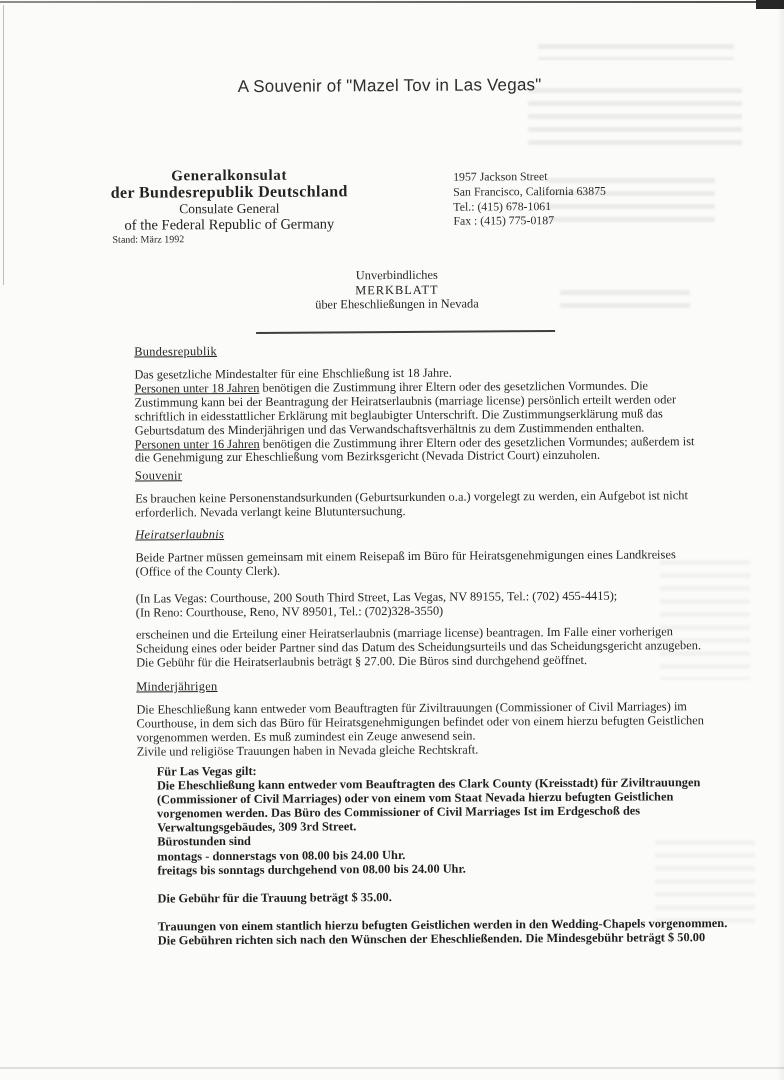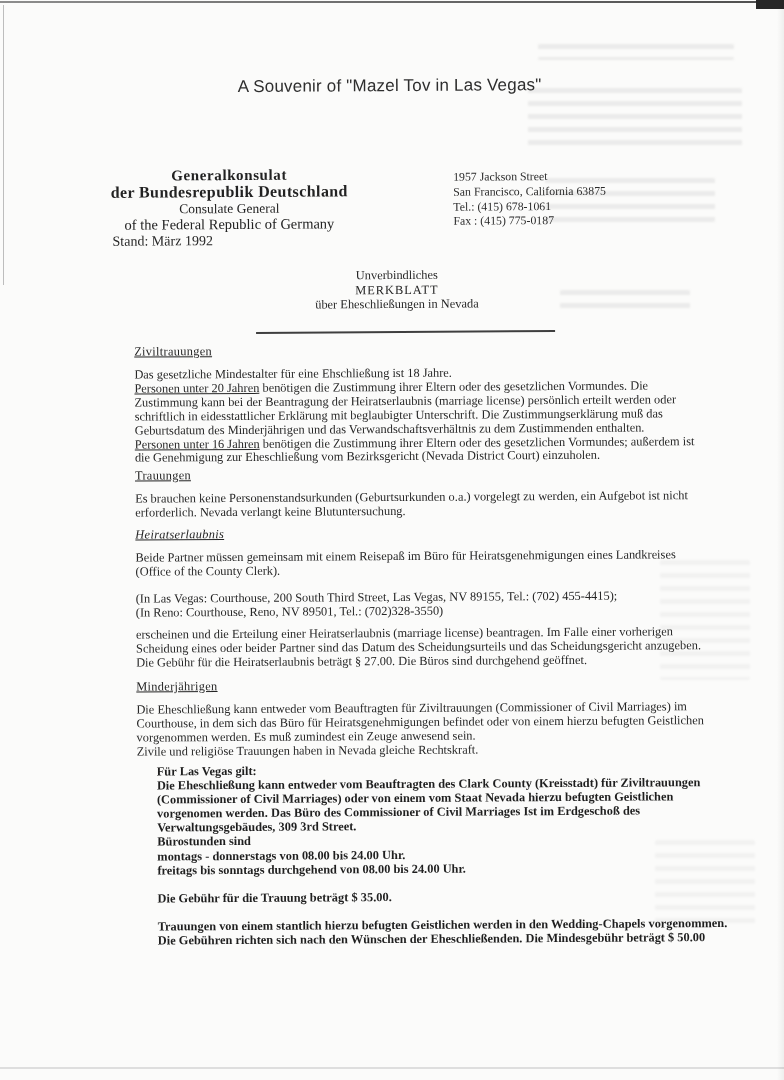--- a/index.html
+++ b/index.html
@@ -28,21 +28,21 @@
   .u{text-decoration:underline;}
   
   .note{left:0;top:76px;width:784px;text-align:center;
     font-family:"Liberation Sans", sans-serif;font-size:17px;color:#2e2e2e;letter-spacing:.2px;}
   
   .lh{left:92px;top:166px;width:278px;text-align:center;color:#222;}
   .lh .de1{font-size:15px;font-weight:bold;letter-spacing:.6px;line-height:16px;}
   .lh .de2{font-size:16px;font-weight:bold;letter-spacing:.4px;line-height:18px;}
   .lh .en1{font-size:13.5px;line-height:15px;}
   .lh .en2{font-size:14.5px;line-height:16px;}
-  .stand{left:114px;top:232px;font-size:14px;}
+  .stand{left:114px;top:232px;font-size:10px;}
   .addr{left:455px;top:170px;font-size:11.8px;line-height:14.8px;color:#2b2b2b;}
   
   .mtitle{left:248px;top:268px;width:300px;text-align:center;font-size:12.4px;line-height:14.6px;}
   .mtitle .caps{letter-spacing:1px;}
   .rule{left:257px;top:331px;width:299px;height:1.6px;background:#3f3f3f;}
   
   .heading{font-size:12.4px;text-decoration:underline;letter-spacing:.3px;color:#242424;}
   .para{font-size:12.4px;line-height:13.9px;color:#272727;}
   .bold{font-weight:bold;color:#1f1f1f;}
   .b-left{left:135px;}
@@ -82,32 +82,32 @@
       <div class="line">Fax : (415) 775-0187</div>
     </div>
 
   <div class="abs mtitle">
     <div>Unverbindliches</div>
     <div class="caps">MERKBLATT</div>
     <div>über Eheschließungen in Nevada</div>
   </div>
   <div class="abs rule"></div>
 
-  <div class="abs b-left heading" style="top:343px;">Ziviltrauungen</div>
+  <div class="abs b-left heading" style="top:343px;">Bundesrepublik</div>
   <div class="abs b-left para" style="top:367px;">
       <div class="line">Das gesetzliche Mindestalter für eine Ehschließung ist 18 Jahre.</div>
-      <div class="line"><span class="u">Personen unter 20 Jahren</span><span> benötigen die Zustimmung ihrer Eltern oder des gesetzlichen Vormundes. Die</span></div>
+      <div class="line"><span class="u">Personen unter 18 Jahren</span><span> benötigen die Zustimmung ihrer Eltern oder des gesetzlichen Vormundes. Die</span></div>
       <div class="line">Zustimmung kann bei der Beantragung der Heiratserlaubnis (marriage license) persönlich erteilt werden oder</div>
       <div class="line">schriftlich in eidesstattlicher Erklärung mit beglaubigter Unterschrift. Die Zustimmungserklärung muß das</div>
       <div class="line">Geburtsdatum des Minderjährigen und das Verwandschaftsverhältnis zu dem Zustimmenden enthalten.</div>
       <div class="line"><span class="u">Personen unter 16 Jahren</span><span> benötigen die Zustimmung ihrer Eltern oder des gesetzlichen Vormundes; außerdem ist</span></div>
       <div class="line">die Genehmigung zur Eheschließung vom Bezirksgericht (Nevada District Court) einzuholen.</div>
     </div>
 
-  <div class="abs b-left heading" style="top:467px;">Trauungen</div>
+  <div class="abs b-left heading" style="top:467px;">Souvenir</div>
   <div class="abs b-left para" style="top:491px;">
       <div class="line">Es brauchen keine Personenstandsurkunden (Geburtsurkunden o.a.) vorgelegt zu werden, ein Aufgebot ist nicht</div>
       <div class="line">erforderlich. Nevada verlangt keine Blutuntersuchung.</div>
     </div>
 
   <div class="abs b-left heading" style="top:526px;font-style:italic;">Heiratserlaubnis</div>
   <div class="abs b-left para" style="top:550px;">
       <div class="line">Beide Partner müssen gemeinsam mit einem Reisepaß im Büro für Heiratsgenehmigungen eines Landkreises</div>
       <div class="line">(Office of the County Clerk).</div>
     </div>

